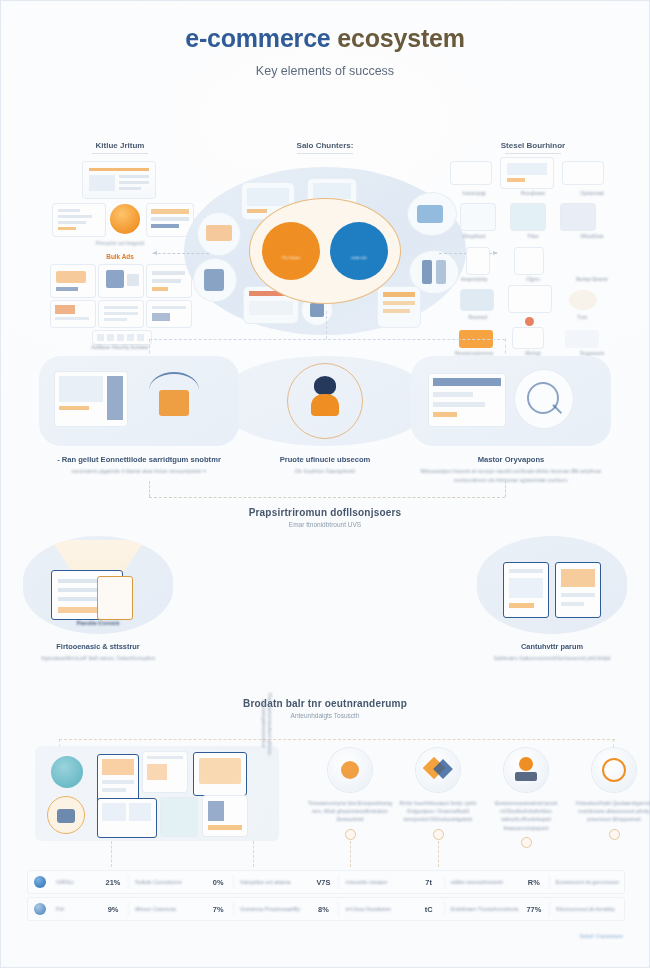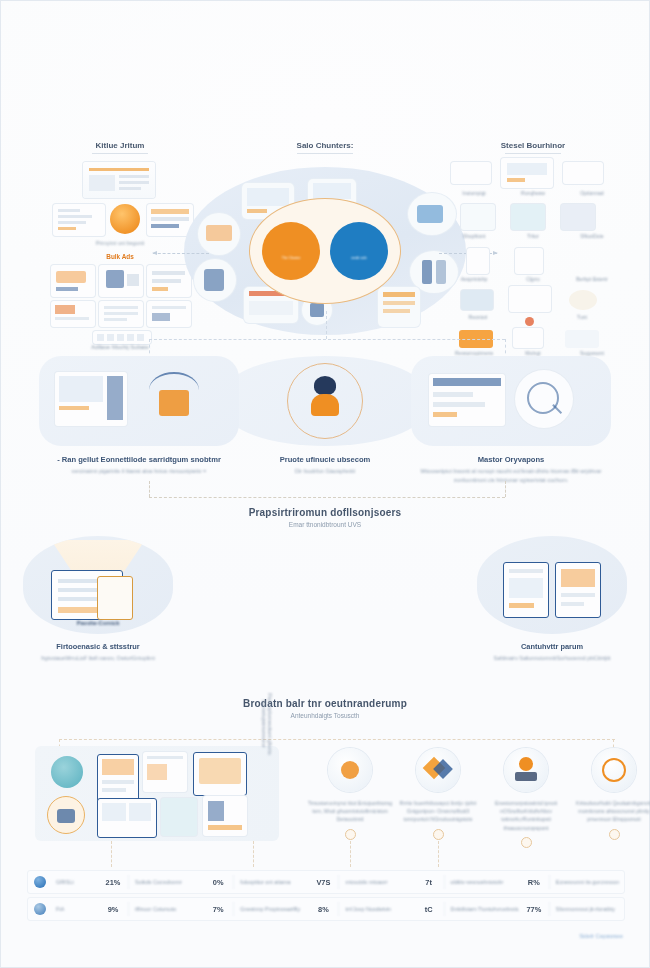--- a/index.html
+++ b/index.html
@@ -136,20 +136,27 @@
     flex:1 1 0;font-size:5.4px;color:#8d9cae;padding:0 6px;
     border-left:1px solid #eef2f7;height:14px;line-height:14px;overflow:hidden;white-space:nowrap;
   }
   .footer{position:absolute;right:26px;top:932px;font-size:5.8px;color:#8fb2d6;}
 </style>
 </head>
 <body>
 
 <div class="poster">
 
+  <div class="title-wrap">
+    <div class="title">
+      <span class="t1">e-commerce</span>
+      <span class="t2">ecosystem</span>
+    </div>
+    <div class="subtitle">Key elements of success</div>
+  </div>
 
   <div class="top-band">
 
     <div class="left-col">
       <div class="col-head bt">
         <span>Kitlue Jritum</span>
         <div class="rule"></div>
       </div>
       <div style="position:relative;height:180px;margin-top:8px;">
         <div class="tile" style="left:52px;top:0;width:72px;height:36px;background:linear-gradient(#fdfdfe,#f6f9fc);">

